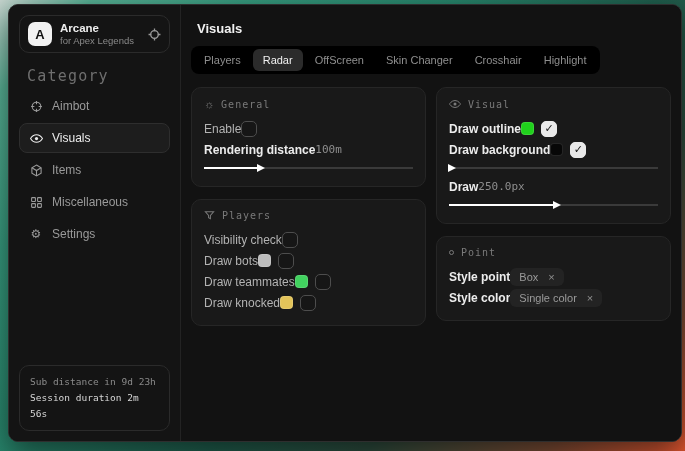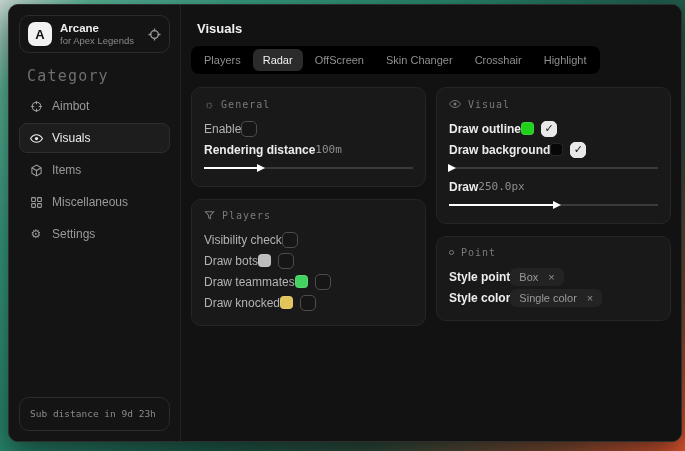--- a/index.html
+++ b/index.html
@@ -137,20 +137,21 @@
 
     <div class="nav-item">
       <span class="nicon">⚙</span>
       <span>Settings</span>
     </div>
 
     <div class="spacer"></div>
 
     <div class="side-footer">
       <div class="sf1">Sub distance in 9d 23h</div>
+      <div class="sf2">Session duration 2m 56s</div>
     </div>
   </div>
 
   <div class="main">
     <div class="main-header">
       <span class="main-title">Visuals</span>
     </div>
 
     <div class="tabs-wrap">
       <div class="tabs">

